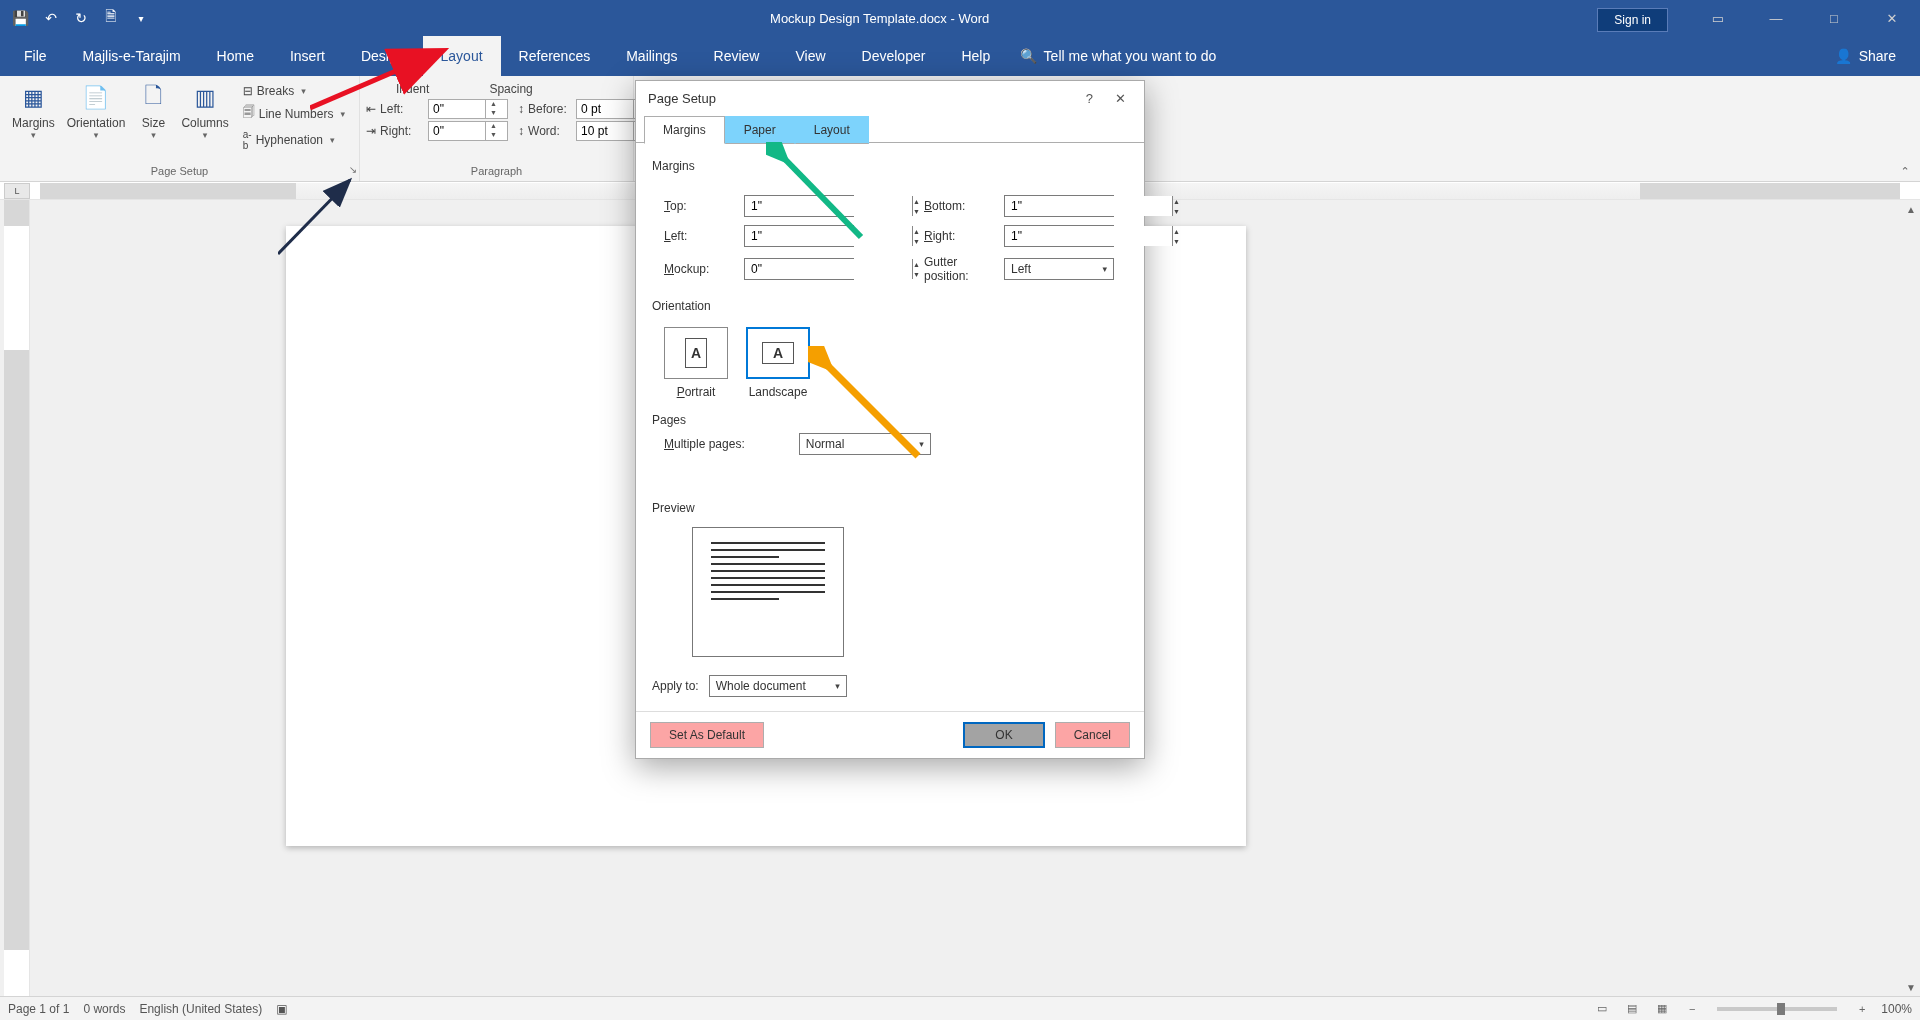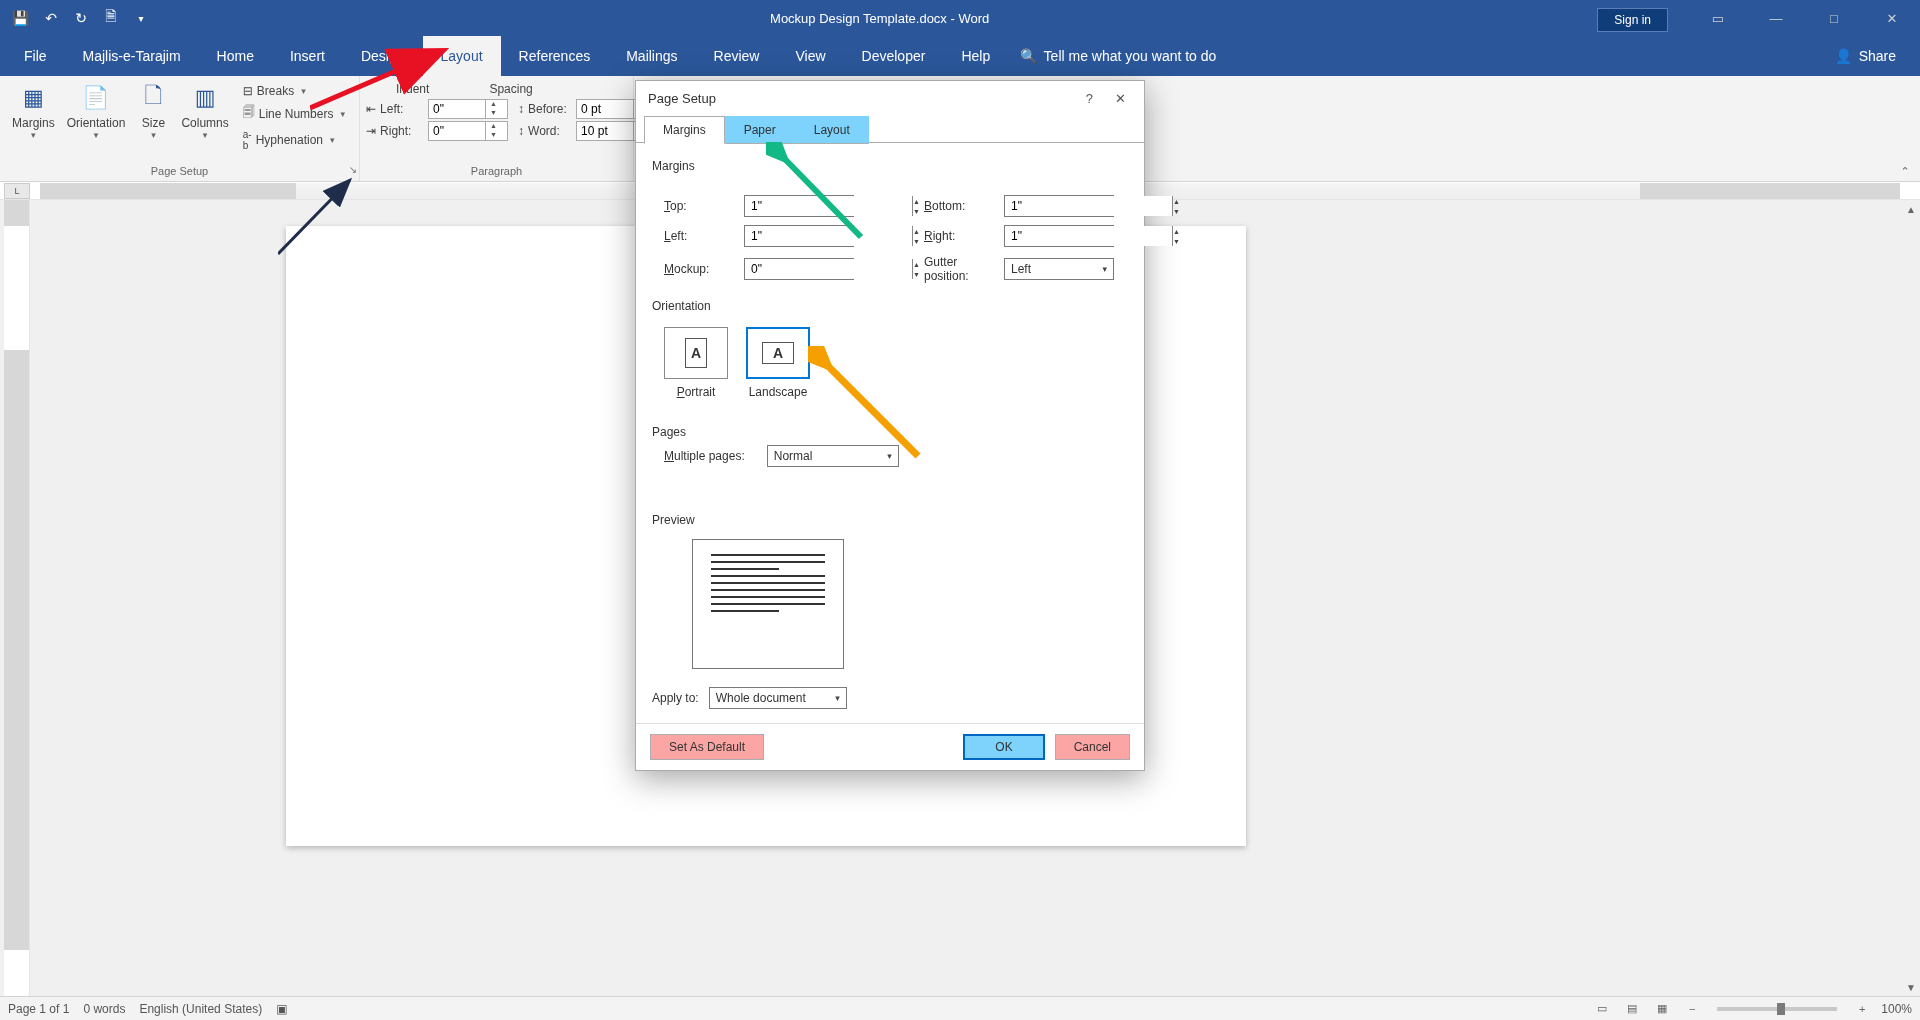--- a/index.html
+++ b/index.html
@@ -84,21 +84,21 @@
 .orient .box { width:64px; height:52px; border:1px solid #888; display:flex; align-items:center; justify-content:center; background:#fff; }
 .orient.selected .box { border:2px solid #0078d7; }
 .orient .pg { border:1px solid #555; display:flex; align-items:center; justify-content:center; font-size:14px; font-weight:bold; background:#fff; }
 .pg.portrait { width:22px; height:30px; }
 .pg.landscape { width:32px; height:22px; }
 .preview-box { width:152px; height:130px; border:1px solid #777; margin:6px 0 0 40px; padding:14px 18px; display:flex; flex-direction:column; gap:5px; background:#fff; }
 .preview-box .ln { height:2px; background:#333; }
 .preview-box .ln.short { width:60%; }
 .dlg-footer { display:flex; padding:10px 14px; gap:10px; border-top:1px solid #ddd; align-items:center; }
 .btn { border:1px solid #adadad; background:#fca5a5; padding:5px 18px; font-size:12px; cursor:pointer; }
-.btn.primary { border:2px solid #0067c0; background:#7dd3fc; padding:4px 30px; }
+.btn.primary { border:2px solid #0067c0; background:#a3a3a3; padding:4px 30px; }
 .underline-first::first-letter { text-decoration: underline; }
 
 
 .arrow { position:absolute; z-index:60; pointer-events:none; }
 </style>
 </head>
 <body>
 
 <div class="titlebar">
   <div class="qat">
@@ -365,24 +365,24 @@
         <span class="underline-first">Portrait</span>
       </div>
       <div class="orient selected">
         <div class="box">
             <div class="pg landscape">A</div>
           </div>
         <span>Landscape</span>
       </div>
     </div>
 
-    <div class="fs-label" style="margin-top:20px;">Pages</div>
+    <div class="fs-label" style="margin-top:8px;">Pages</div>
     <div style="display:flex; align-items:center; gap:22px; padding-left:12px;">
       <span class="underline-first">Multiple pages:</span>
-      <div class="sel" style="width:132px;">
+      <div class="sel" style="width:132px;margin-left:32px;">
           <span>Normal</span>
           <span class="caret">▾</span>
         </div>
     </div>
 
     <div class="fs-label" style="margin-top:40px;">Preview</div>
     <div class="preview-box">
       <div class="ln"></div>
         <div class="ln"></div>
         <div class="ln short"></div>

